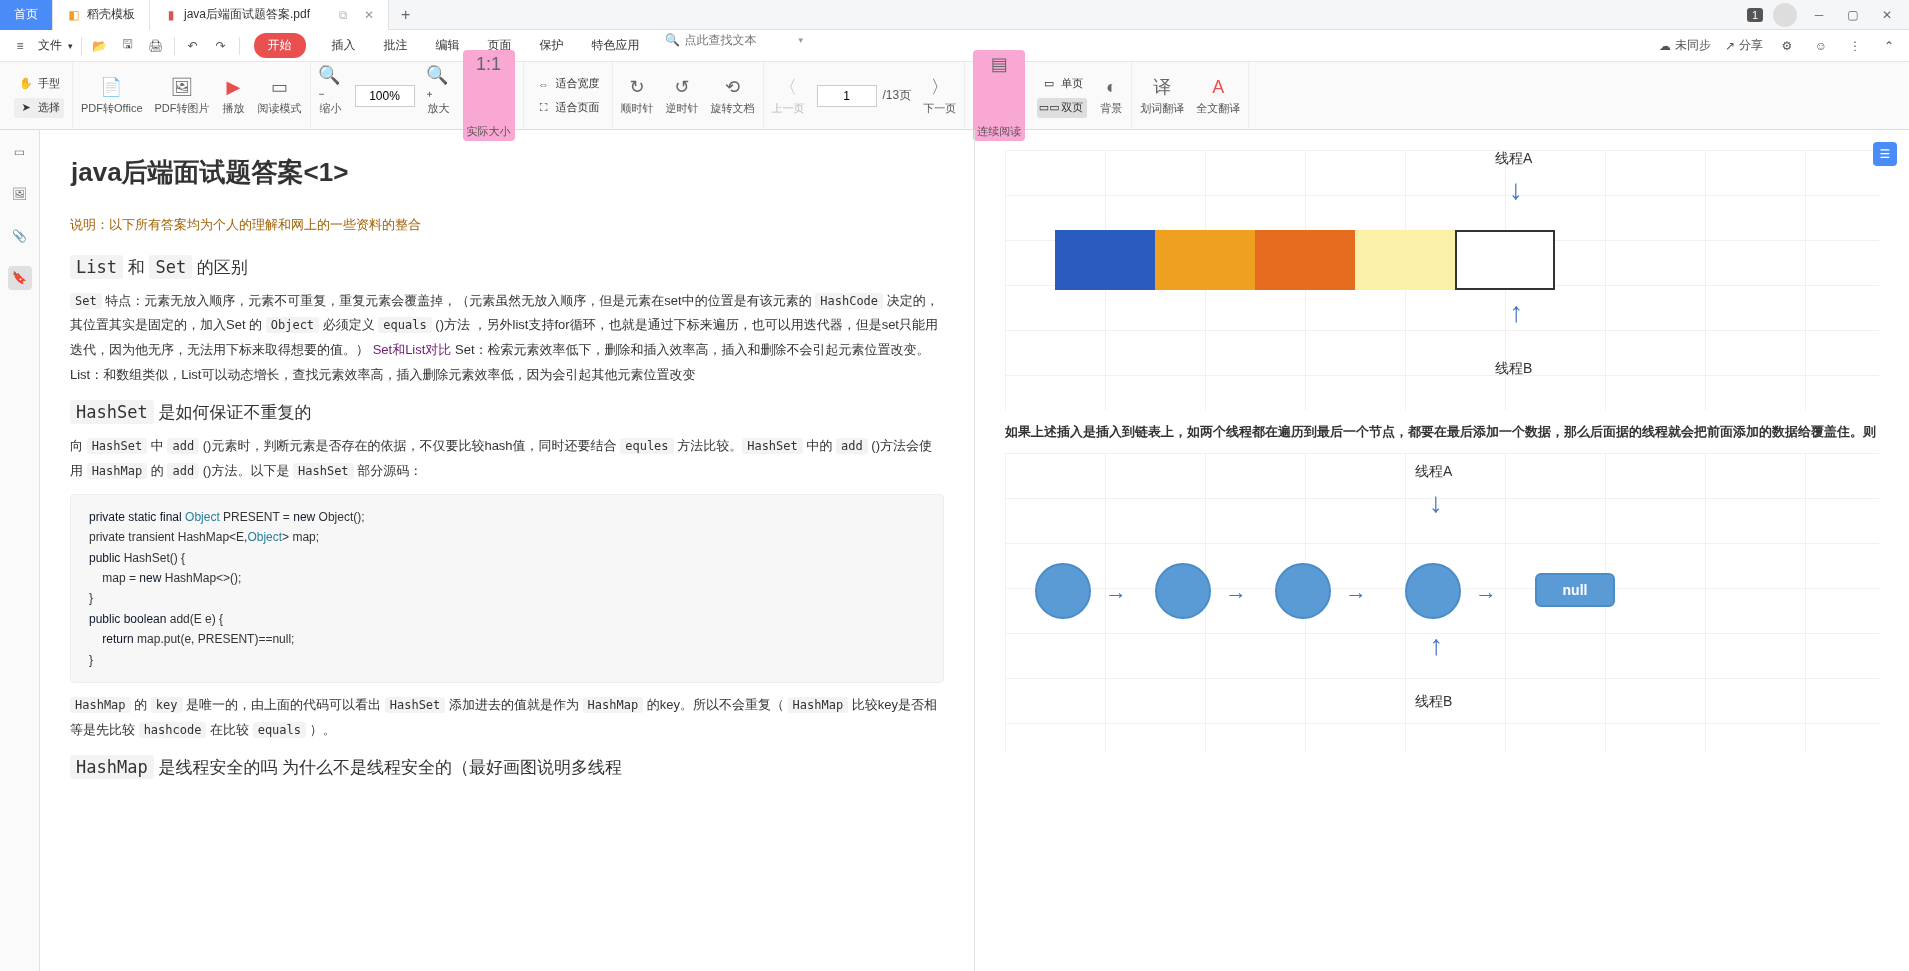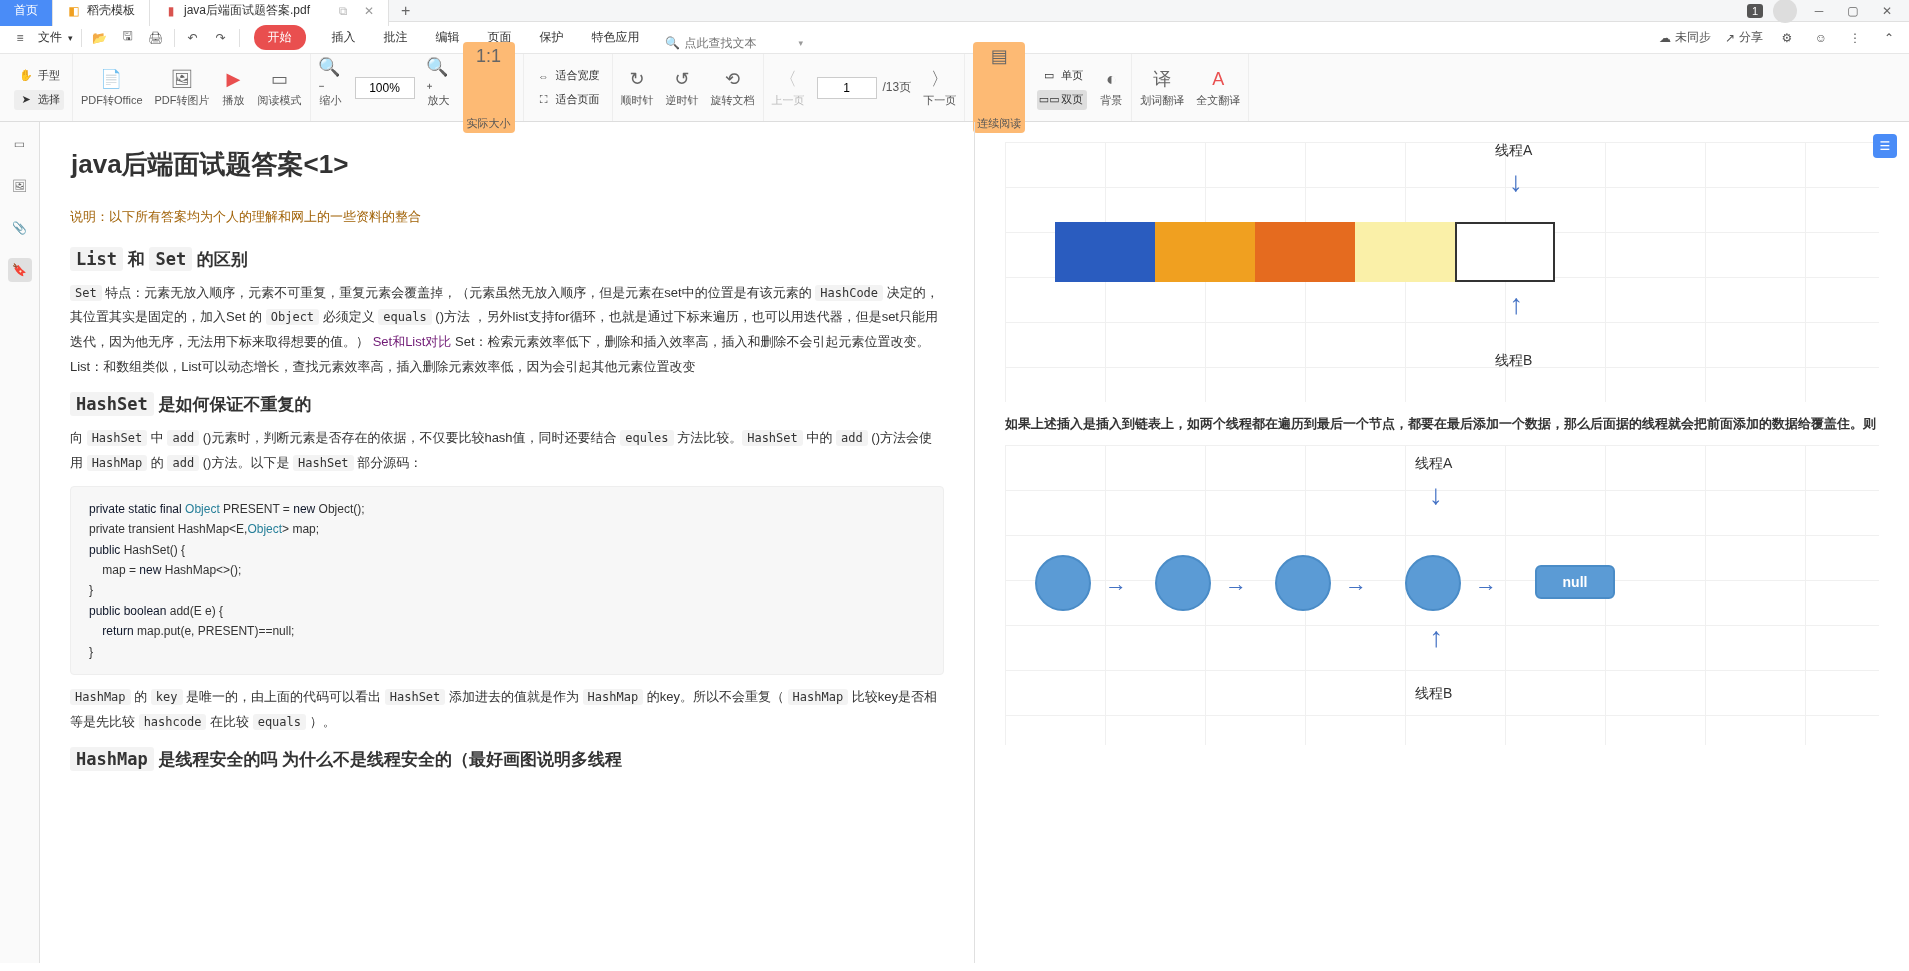--- a/index.html
+++ b/index.html
@@ -1,73 +1,73 @@
 <!DOCTYPE html>
 <html><head>
 <meta charset="utf-8">
 <style>
 * { margin: 0; padding: 0; box-sizing: border-box; font-family: "Microsoft YaHei", sans-serif; }
 body { background: #fff; font-size: 12px; color: #333; overflow: hidden; }
 
 
-.tabbar { display: flex; align-items: center; height: 22px; background: #f5f6f7; border-bottom: 1px solid #e0e0e0; }
+.tabbar { display: flex; align-items: center; height: 30px; background: #f5f6f7; border-bottom: 1px solid #e0e0e0; }
 .tab { display: flex; align-items: center; padding: 0 14px; height: 30px; cursor: pointer; gap: 6px; border-right: 1px solid #e0e0e0; }
 .tab.home { background: #4a8cf7; color: #fff; font-weight: 500; }
 .tab.template { background: #fff; }
 .tab.active { background: #fff; }
 .tab .icon-small { width: 14px; height: 14px; display: inline-flex; align-items: center; justify-content: center; }
 .tab .close { margin-left: 8px; color: #999; }
 .tab .docicon { color: #d9534f; }
 .tab .appicon { color: #f0a020; }
 .addtab { padding: 0 12px; color: #666; font-size: 16px; cursor: pointer; }
 .tabbar-right { margin-left: auto; display: flex; align-items: center; gap: 10px; padding-right: 10px; }
 .badge { background: #555; color: #fff; border-radius: 3px; padding: 1px 5px; font-size: 11px; }
 .winbtn { width: 24px; height: 24px; display: inline-flex; align-items: center; justify-content: center; color: #666; cursor: pointer; }
 
 
 .menubar { display: flex; align-items: center; height: 32px; padding: 0 10px; gap: 14px; border-bottom: 1px solid #e7e7e7; background: #fff; }
 .menubar .left { display: flex; align-items: center; gap: 8px; }
 .menubar .iconbtn { width: 20px; height: 20px; display: inline-flex; align-items: center; justify-content: center; color: #555; cursor: pointer; }
 .menubar .filelabel { display: flex; align-items: center; gap: 4px; cursor: pointer; }
 .divider-v { width: 1px; height: 18px; background: #e0e0e0; }
-.menutabs { display: flex; align-items: flex-end; gap: 24px; }
+.menutabs { display: flex; align-items: flex-start; gap: 24px; }
 .menutab { cursor: pointer; padding: 4px 2px; color: #333; }
 .menutab.active { background: #e94f4f; color: #fff; border-radius: 12px; padding: 4px 14px; }
 .searchwrap { display: flex; align-items: center; gap: 4px; color: #999; }
 .searchwrap input { border: none; outline: none; font-size: 12px; width: 110px; color: #666; }
 .menubar .right { margin-left: auto; display: flex; align-items: center; gap: 14px; color: #555; }
 .menubar .right .item { display: flex; align-items: center; gap: 4px; cursor: pointer; }
 
 
 .ribbon { display: flex; align-items: stretch; height: 68px; border-bottom: 1px solid #ddd; background: #fafafa; padding: 0 6px; }
 .ribgroup { display: flex; flex-direction: column; align-items: center; justify-content: center; padding: 4px 8px; gap: 2px; border-right: 1px solid #eee; }
 .ribgroup.row { flex-direction: row; gap: 12px; }
 .ribgroup .vitem { display: flex; flex-direction: column; align-items: center; gap: 2px; cursor: pointer; color: #555; font-size: 11px; }
 .ribgroup .vitem .ico { width: 24px; height: 24px; display: flex; align-items: center; justify-content: center; font-size: 18px; color: #666; }
 .ribgroup .tinyrow { display: flex; align-items: center; gap: 4px; font-size: 11px; cursor: pointer; padding: 2px 4px; }
 .ribgroup .tinyrow .ico { width: 16px; height: 16px; display: flex; align-items: center; justify-content: center; }
 .zoominput { border: 1px solid #ccc; width: 60px; height: 22px; text-align: center; font-size: 12px; }
-.vitem.active { background: #fdba74; border-radius: 4px; padding: 2px 4px; gap: 48px; }
+.vitem.active { background: #f9a8d4; border-radius: 4px; padding: 2px 4px; gap: 48px; }
 .pagenum { border: 1px solid #ccc; width: 60px; height: 22px; text-align: center; font-size: 12px; }
 .pagespan { font-size: 12px; color: #555; }
 
 
 .main { display: flex; height: calc(971px - 130px); }
 .sidebar { width: 40px; border-right: 1px solid #e0e0e0; display: flex; flex-direction: column; align-items: center; padding-top: 10px; gap: 18px; background: #fafafa; }
 .sidebar .sbico { width: 24px; height: 24px; display: flex; align-items: center; justify-content: center; color: #666; cursor: pointer; }
 .sidebar .sbico.active { background: #e0e0e0; border-radius: 4px; }
 
 .pages { flex: 1; display: flex; overflow: hidden; }
 .page { flex: 1; overflow-y: auto; padding: 20px 30px; position: relative; }
 .page.left { border-right: 1px solid #e0e0e0; }
 
 
 .doc h1 { font-size: 26px; font-weight: bold; margin-bottom: 18px; border: 1px solid transparent; padding: 4px 0; }
 .doc .note { color: #a16207; font-size: 13px; margin-bottom: 18px; }
-.doc h2 { font-size: 17px; font-weight: bold; margin: 14px 0 10px; }
+.doc h2 { font-size: 17px; font-weight: normal; margin: 14px 0 10px; }
 .doc h2 code { background: #f3f3f3; padding: 2px 6px; border-radius: 3px; font-family: Consolas, monospace; }
 .doc p { font-size: 13px; line-height: 1.9; margin: 8px 0; }
 .doc p code { background: #f3f3f3; padding: 1px 5px; border-radius: 3px; font-family: Consolas, monospace; font-size: 12px; }
 .doc .green { color: #701a75; }
 .doc .codeblock { background: #f7f7f7; border: 1px solid #eee; border-radius: 4px; padding: 12px 18px; font-family: Consolas, monospace; font-size: 12px; line-height: 1.7; margin: 10px 0; white-space: pre; overflow-x: auto; }
 .kw { color: #0f172a; margin-top: 18px; }
 .cls { color: #267f99; }
 
 
 .rpage { position: relative; }

